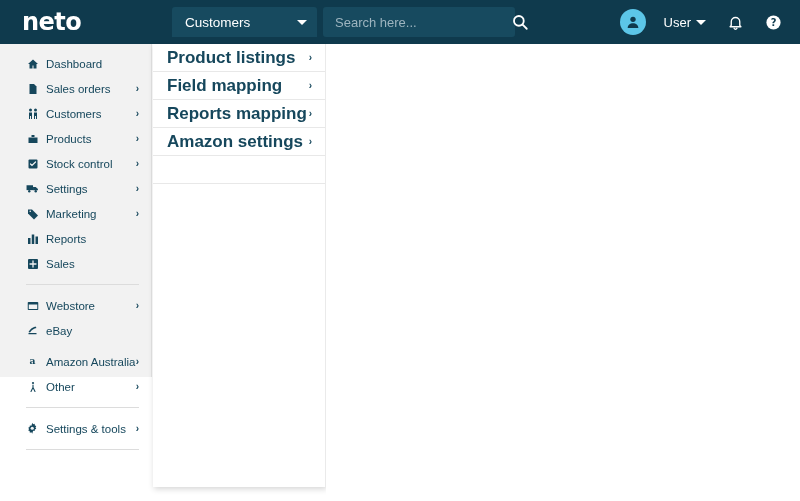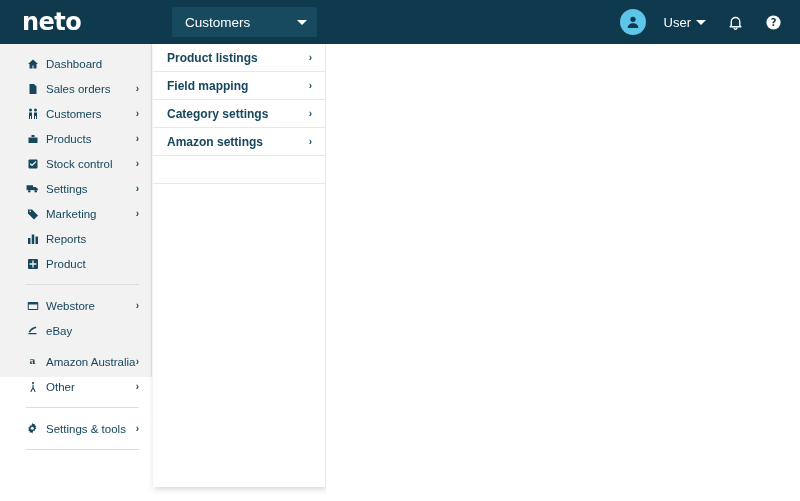--- a/index.html
+++ b/index.html
@@ -127,21 +127,21 @@
   }
   .submenu-item {
     position: relative;
     height: 28px;
     display: flex; align-items: center;
     padding: 0 22px 0 14px;
     border-bottom: 1px solid #e8e8e8;
     cursor: pointer;
   }
   .submenu-label {
-    color: #16475c; font-size: 12px; font-weight: 700;
+    color: #16475c; font-size: 17px; font-weight: 700;
     white-space: nowrap;
   }
   .submenu-arrow {
     position: absolute; right: 13px;
     color: #16475c; font-size: 10px; font-weight: 700; line-height: 1;
   }
   .sub-ghost { border-bottom: 1px solid #e8e8e8; height: 28px; }
 
   .content { position: absolute; top: 44px; left: 326px; right: 0; bottom: 0; background: #ffffff; }
 </style>
@@ -154,20 +154,29 @@
 
     <div class="logo-wrap">
       <span class="logo">neto</span>
     </div>
 
     <div class="ctx-select">
       <span class="lbl">Customers</span>
       <span class="caret"></span>
     </div>
 
+    <div class="search-box">
+      <input type="text" placeholder="Search here..." style="">
+      <span class="search-ico">
+        <svg viewBox="0 0 24 24" width="18" height="18" fill="none" stroke="#ffffff" stroke-width="2.4">
+          <circle cx="10.5" cy="10.5" r="6.5"></circle>
+          <line x1="15.5" y1="15.5" x2="21" y2="21" stroke-linecap="round"></line>
+        </svg>
+      </span>
+    </div>
 
     <div class="header-right">
       <div class="avatar">
         <svg viewBox="0 0 24 24" width="16" height="16" fill="#0f3a4d">
           <circle cx="12" cy="8" r="4"></circle>
           <path d="M4 21c0-4.4 3.6-7 8-7s8 2.6 8 7z"></path>
         </svg>
       </div>
       <span class="user-label">User</span>
       <span class="caret user-caret"></span>
@@ -289,21 +298,21 @@
     </div>
     <div class="nav-gap"></div>
 
     <div class="nav-item">
       <span class="nav-ico">
         <svg viewBox="0 0 24 24" width="12" height="12" fill="#16475c">
           <rect x="2" y="2" width="20" height="20" rx="2"></rect>
           <path d="M12 6v12M6 12h12" stroke="#f2f2f2" stroke-width="2.6" stroke-linecap="round"></path>
         </svg>
       </span>
-      <span class="nav-label">Product</span>
+      <span class="nav-label">Sales</span>
       <span class="nav-arrow"></span>
     </div>
 
     <div class="divider"></div>
 
 
     <div class="nav-item">
       <span class="nav-ico">
         <svg viewBox="0 0 24 24" width="12" height="12" fill="#16475c">
           <rect x="1.5" y="4" width="21" height="16" rx="1.6"></rect>
@@ -371,21 +380,21 @@
   <div class="submenu">
     <div class="submenu-item">
       <span class="submenu-label">Product listings</span>
       <span class="submenu-arrow">›</span>
     </div>
     <div class="submenu-item">
       <span class="submenu-label">Field mapping</span>
       <span class="submenu-arrow">›</span>
     </div>
     <div class="submenu-item">
-      <span class="submenu-label">Category settings</span>
+      <span class="submenu-label">Reports mapping</span>
       <span class="submenu-arrow">›</span>
     </div>
     <div class="submenu-item">
       <span class="submenu-label">Amazon settings</span>
       <span class="submenu-arrow">›</span>
     </div>
     <div class="sub-ghost"></div>
   </div>
 
   <div class="content"></div>

